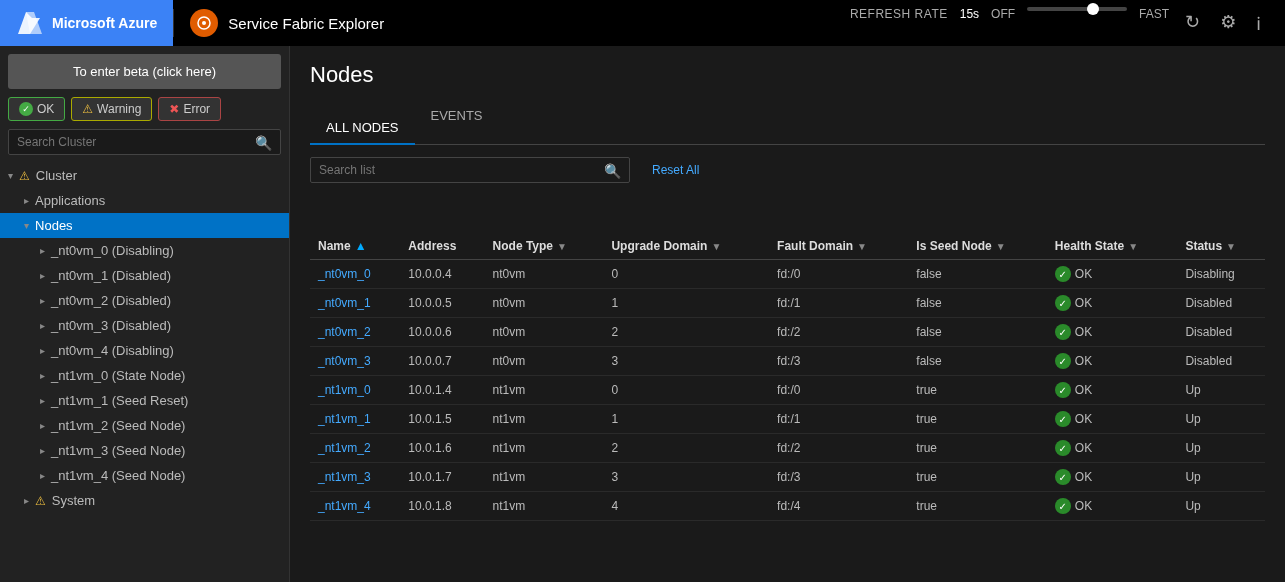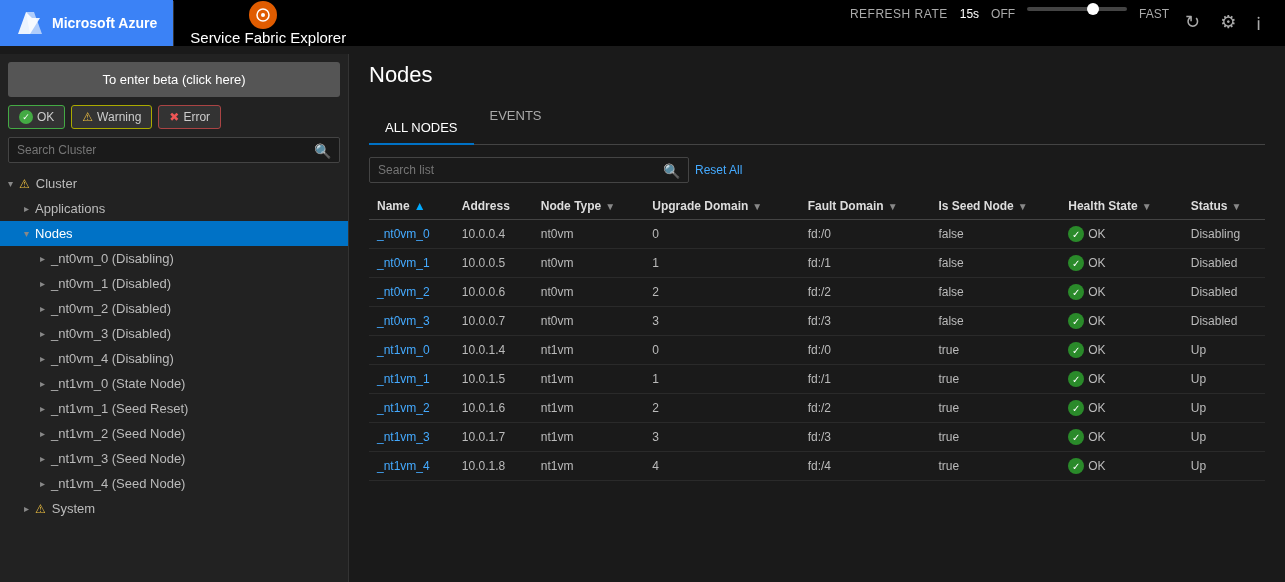--- a/index.html
+++ b/index.html
@@ -3,37 +3,37 @@
   <meta charset="utf-8">
   <style>
     * { box-sizing: border-box; margin: 0; padding: 0; }
     body { background: #1a1a1a; color: #ccc; font-family: 'Segoe UI', Arial, sans-serif; font-size: 13px; width: 1285px; height: 582px; overflow: hidden; display: flex; flex-direction: column; }
 
     
     .topbar { background: #000; display: flex; align-items: center; height: 46px; flex-shrink: 0; }
     .topbar-brand { background: #3b82f6; display: flex; align-items: center; height: 100%; padding: 0 16px; }
     .topbar-brand-text { color: #fff; font-size: 14px; font-weight: 600; white-space: nowrap; }
     .topbar-logo { width: 26px; height: 26px; margin-right: 10px; }
-    .topbar-app { display: flex; align-items: center; padding: 0 16px; border-left: 1px solid #333; flex-direction: column; }
+    .topbar-app { display: flex; align-items: center; padding: 0 16px; border-left: 1px solid #333; }
     .topbar-app-icon { width: 28px; height: 28px; margin-right: 10px; background: #e05c00; border-radius: 50%; display: flex; align-items: center; justify-content: center; }
     .topbar-app-name { color: #fff; font-size: 15px; }
     .topbar-right { margin-left: auto; display: flex; gap: 12px; padding-right: 20px; }
     .refresh-label { color: #aaa; font-size: 12px; letter-spacing: 0.5px; }
     .refresh-val { color: #fff; font-size: 12px; }
     .refresh-off { color: #aaa; font-size: 12px; }
     .refresh-slider { width: 100px; height: 4px; background: #444; position: relative; border-radius: 2px; }
     .refresh-slider-thumb { position: absolute; left: 60%; top: -4px; width: 12px; height: 12px; background: #fff; border-radius: 50%; }
     .refresh-fast { color: #aaa; font-size: 12px; }
     .topbar-icon-btn { color: #aaa; font-size: 18px; cursor: pointer; padding: 4px; }
 
     
     .main { display: flex; flex: 1; overflow: hidden; }
 
     
-    .sidebar { width: 349px; background: #222; flex-shrink: 0; display: flex; flex-direction: column; border-right: 1px solid #333; overflow-y: auto; margin-top: 8px; }
+    .sidebar { width: 290px; background: #222; flex-shrink: 0; display: flex; flex-direction: column; border-right: 1px solid #333; overflow-y: auto; }
     .sidebar-beta { background: #555; color: #fff; text-align: center; padding: 10px; font-size: 13px; cursor: pointer; margin: 8px; border-radius: 3px; }
     .sidebar-status-btns { display: flex; gap: 6px; padding: 0 8px 8px; }
     .status-btn { display: flex; align-items: center; gap: 4px; background: #333; border: 1px solid #555; border-radius: 3px; padding: 4px 10px; color: #ccc; font-size: 12px; cursor: pointer; }
     .status-btn.ok { border-color: #4a4; }
     .status-btn.warning { border-color: #aa0; }
     .status-btn.error { border-color: #a44; }
     .search-cluster { margin: 0 8px 8px; position: relative; }
     .search-cluster input { width: 100%; background: #1a1a1a; border: 1px solid #444; color: #f9a8d4; padding: 5px 28px 5px 8px; font-size: 12px; border-radius: 2px; outline: none; }
     .search-cluster-icon { position: absolute; right: 8px; top: 6px; color: #aaa; font-size: 14px; }
     .sidebar-tree { flex: 1; overflow-y: auto; }
@@ -45,28 +45,28 @@
     .chevron { font-size: 10px; color: #888; }
     .warn-icon { color: #f0c040; font-size: 12px; }
     .ok-circle { width: 14px; height: 14px; background: #4a4; border-radius: 50%; display: inline-flex; align-items: center; justify-content: center; color: #fff; font-size: 9px; flex-shrink: 0; }
 
     
     .content { flex: 1; display: flex; flex-direction: column; overflow: hidden; background: #1a1a1a; padding: 16px 20px; }
     .page-title { color: #fff; font-size: 22px; font-weight: 300; margin-bottom: 12px; }
     .tabs { display: flex; border-bottom: 1px solid #444; margin-bottom: 12px; }
     .tab { padding: 8px 16px; color: #aaa; cursor: pointer; font-size: 13px; border-bottom: 2px solid transparent; margin-bottom: -1px; }
     .tab.active { color: #fff; border-bottom-color: #0072c6; margin-top: 12px; }
-    .search-filter-row { display: flex; align-items: center; gap: 6px; margin-bottom: 10px; }
+    .search-filter-row { display: flex; align-items: center; gap: 22px; margin-bottom: 10px; }
     .search-list { background: #1a1a1a; border: 1px solid #444; color: #ccc; padding: 5px 28px 5px 8px; font-size: 12px; border-radius: 2px; outline: none; width: 320px; position: relative; }
     .search-list-wrap { position: relative; }
     .search-list-icon { position: absolute; right: 8px; top: 6px; color: #aaa; font-size: 14px; }
     .reset-all { color: #4af; font-size: 12px; cursor: pointer; }
 
     
-    .table-wrap { flex: 1; overflow-y: auto; }
+    .table-wrap { flex: 1; overflow-y: auto; margin-top: 40px; }
     table { width: 100%; border-collapse: collapse; }
     thead th { color: #ddd; font-size: 12px; font-weight: 600; padding: 6px 8px; border-bottom: 1px solid #444; text-align: left; white-space: nowrap; cursor: pointer; }
     thead th .sort-arrow { color: #0af; margin-left: 4px; }
     thead th .filter-icon { color: #888; margin-left: 4px; font-size: 10px; }
     tbody tr { border-bottom: 1px solid #2a2a2a; }
     tbody td { padding: 6px 8px; font-size: 12px; color: #bbb; white-space: nowrap; }
     tbody td a { color: #4af; text-decoration: none; }
     .health-ok { display: inline-flex; align-items: center; gap: 4px; }
     .ok-badge { width: 16px; height: 16px; background: #2a8a2a; border-radius: 50%; display: inline-flex; align-items: center; justify-content: center; color: #fff; font-size: 10px; }
   </style>

